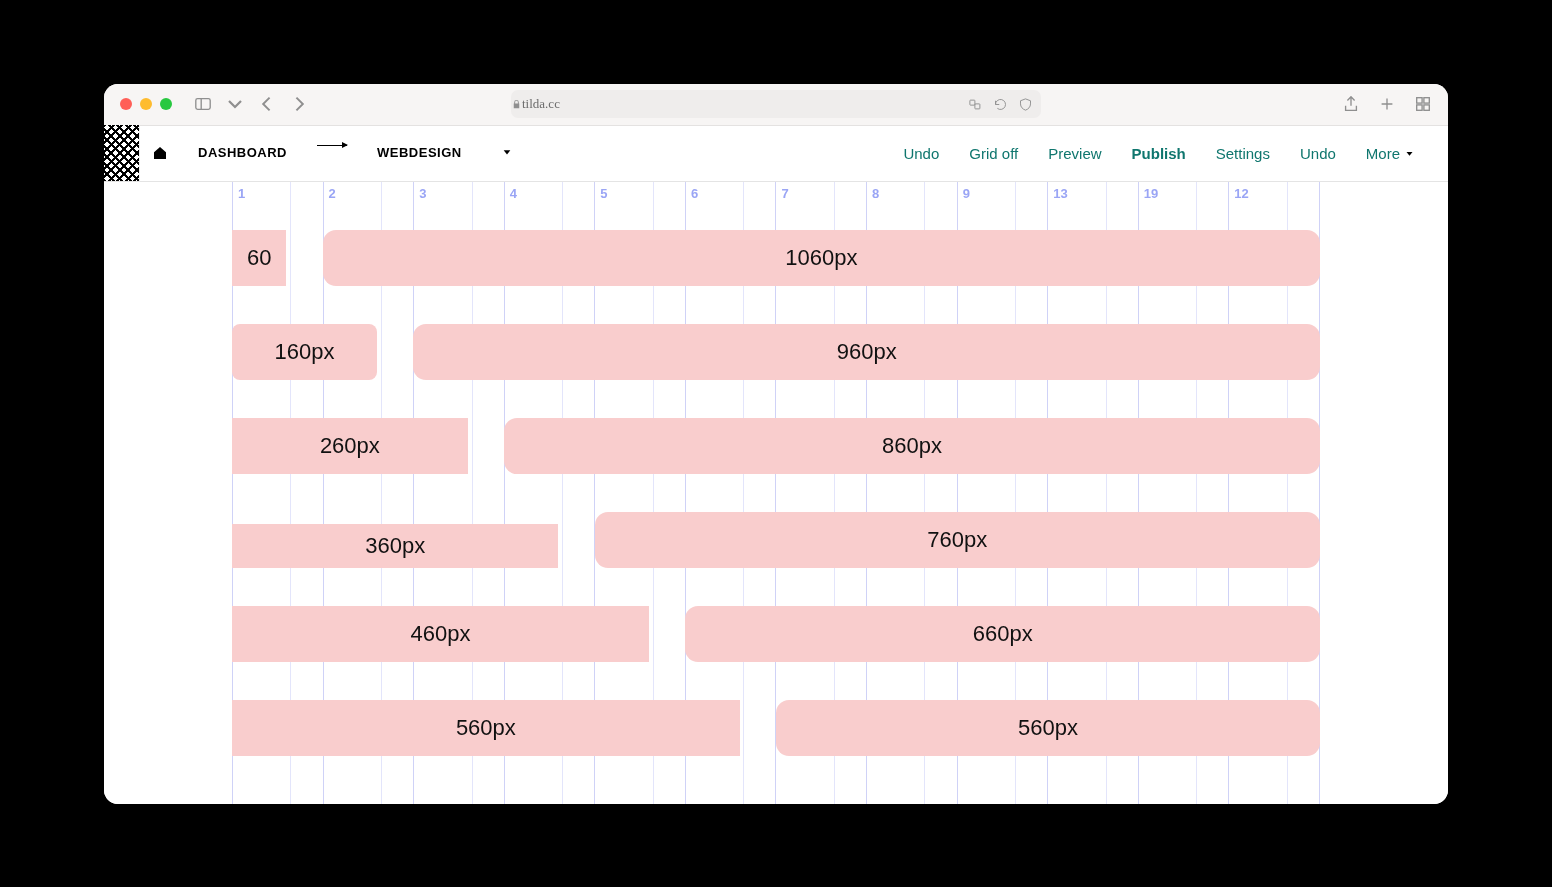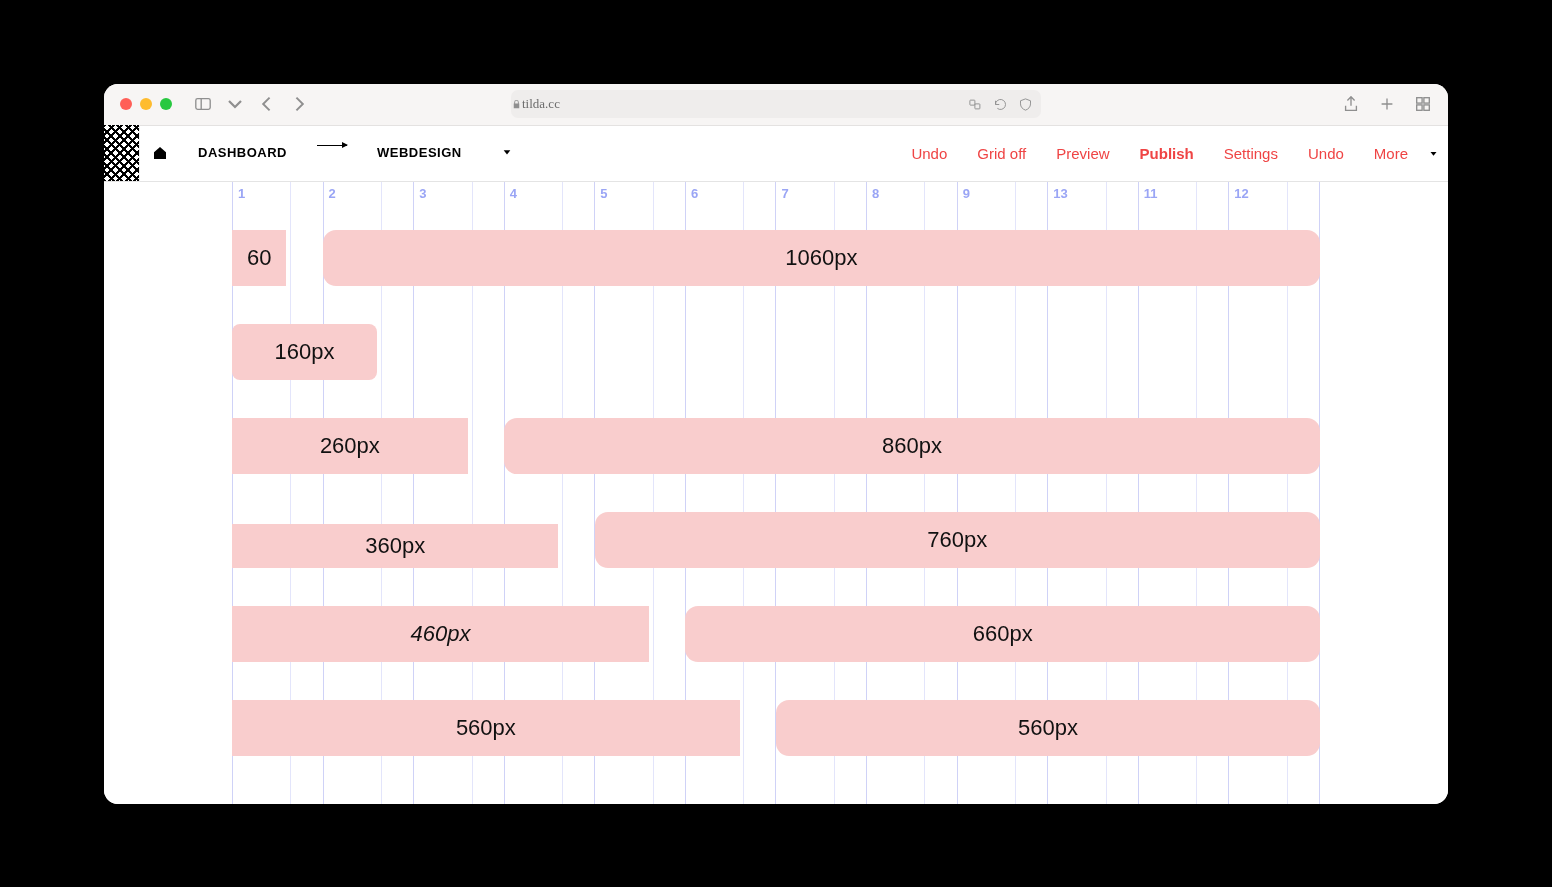--- a/index.html
+++ b/index.html
@@ -87,26 +87,26 @@
     .crumbs svg{ width:16px; height:16px; }
     .crumb-arrow{ width:30px; height:1px; background:#000; position:relative; }
     .crumb-arrow:after{
       content:""; position:absolute; right:-1px; top:-3px;
       border-left:6px solid #000; border-top:3.5px solid transparent; border-bottom:3.5px solid transparent;
     }
     .crumb-caret{ margin-left:10px; }
     .crumb-caret svg{ width:10px; height:10px; }
     .app-actions{
       margin-left:auto;
-      display:flex; gap:30px; padding-right:10px;
-      font-size:15px; color:#ef4444;
+      display:flex; gap:30px; padding-right:34px;
+      font-size:15px; color:#0f766e;
     }
     .app-actions .item{ cursor:pointer; }
     .app-actions .item.bold{ font-weight:700; }
-    .more{ display:flex; align-items:center; gap:21px; }
+    .more{ display:flex; align-items:center; gap:5px; }
     .more svg{ width:9px; height:9px; }
 
     
     .canvas{
       flex:1 1 auto;
       position:relative;
       overflow:hidden;
       background:#fff;
     }
     .canvas-inner{
@@ -298,50 +298,51 @@
           </div>
           <div class="col">
             <div class="col-num">9</div>
             <div class="gutter"></div>
           </div>
           <div class="col">
             <div class="col-num">13</div>
             <div class="gutter"></div>
           </div>
           <div class="col">
-            <div class="col-num">11</div>
+            <div class="col-num">19</div>
             <div class="gutter"></div>
           </div>
           <div class="col">
             <div class="col-num">12</div>
             <div class="gutter"></div>
           </div>
         </div>
       <div class="rows" id="rows">
           <div class="row">
             <div class="block left-block" style="width: 5%;">60</div>
             <div class="gap" style="width: 3.33333%;"></div>
             <div class="block right-block">1060px</div>
           </div>
           <div class="row">
             <div class="block left-block" style="width: 13.3333%; border-radius: 8px;">160px</div>
             <div class="gap" style="width: 3.33333%;"></div>
+            <div class="block right-block">960px</div>
           </div>
           <div class="row">
             <div class="block left-block" style="width: 21.6667%;">260px</div>
             <div class="gap" style="width: 3.33333%;"></div>
             <div class="block right-block">860px</div>
           </div>
           <div class="row">
             <div class="block left-block" style="width: 30%; margin-top: 12px;">360px</div>
             <div class="gap" style="width: 3.33333%;"></div>
             <div class="block right-block">760px</div>
           </div>
           <div class="row">
-            <div class="block left-block" style="width: 38.3333%; font-style: italic;">460px</div>
+            <div class="block left-block" style="width: 38.3333%;">460px</div>
             <div class="gap" style="width: 3.33333%;"></div>
             <div class="block right-block">660px</div>
           </div>
           <div class="row">
             <div class="block left-block" style="width: 46.6667%;">560px</div>
             <div class="gap" style="width: 3.33333%;"></div>
             <div class="block right-block">560px</div>
           </div>
         </div>
     </div>

